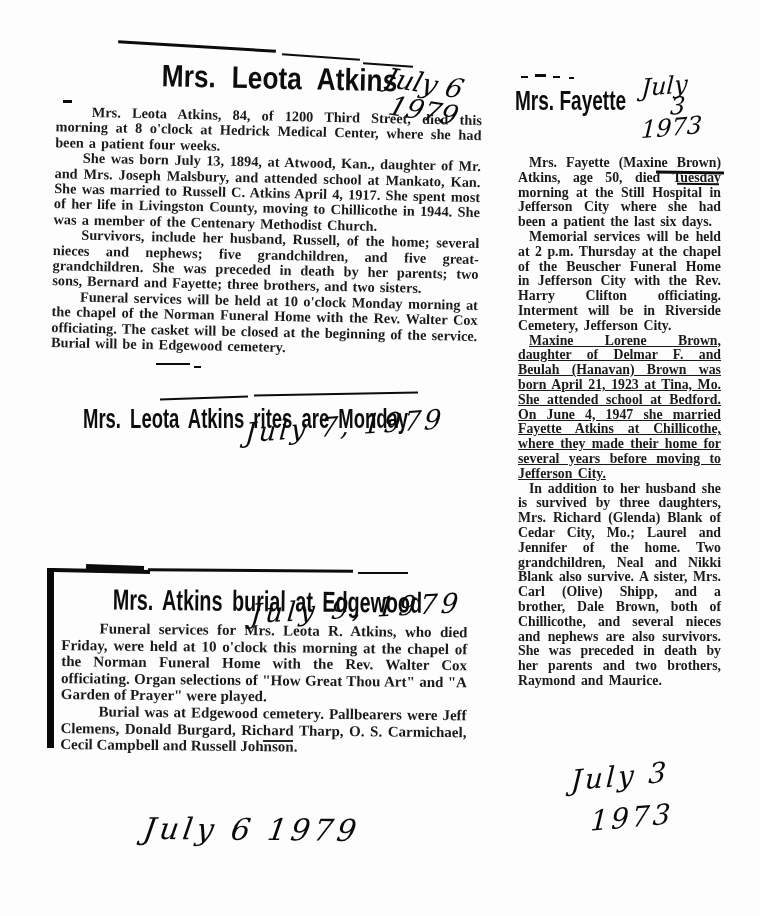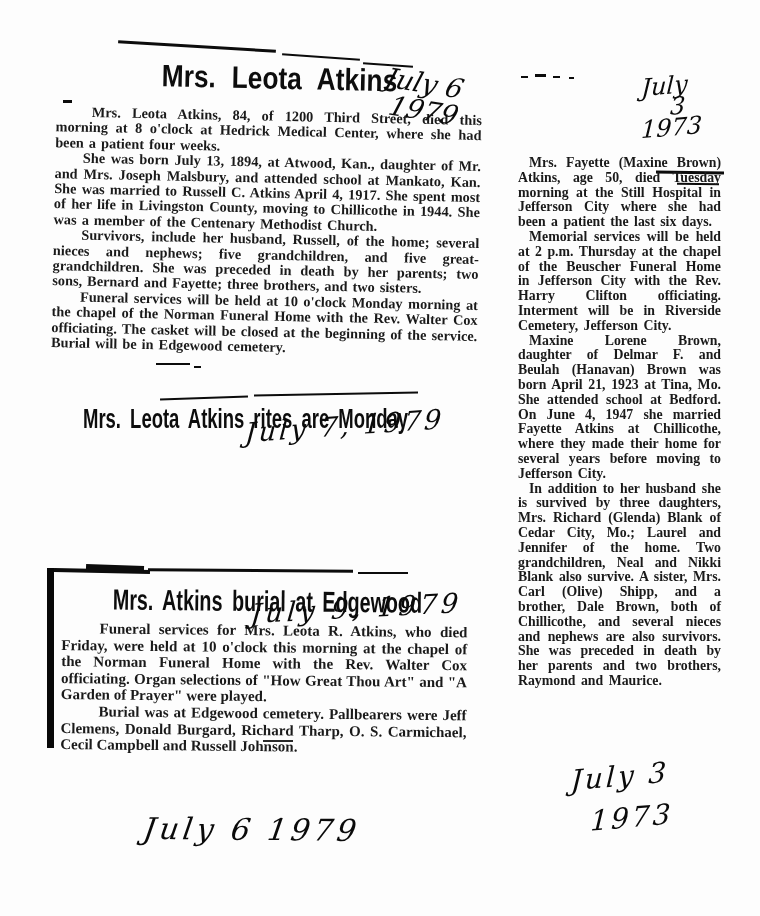--- a/index.html
+++ b/index.html
@@ -84,25 +84,26 @@
       <p style="text-indent:38px;">Funeral services for Mrs. Leota R. Atkins, who died Friday, were held at 10 o'clock this morning at the chapel of the Norman Funeral Home with the Rev. Walter Cox officiating. Organ selections of "How Great Thou Art" and "A Garden of Prayer" were played.</p>
       <p style="text-indent:38px;">Burial was at Edgewood cemetery. Pallbearers were Jeff Clemens, Donald Burgard, Richard Tharp, O. S. Carmichael, Cecil Campbell and Russell Johnson.</p>
     </div>
   </div>
   <div class="hand" style="left:252px;top:600px;font-size:27px;letter-spacing:4px;transform:rotate(-3deg) skewX(-8deg);">
     <div>July 9, 1979</div>
   </div>
 
   <div class="clip" style="left:515px;top:84px;width:210px;">
     <div class="headline" style="left:0;top:0;font-size:28px;line-height:33px;">
+      <div><span class="hl" style="transform:scaleX(0.68);">Mrs. Fayette</span></div>
     </div>
     <div class="bodytext" style="left:3px;top:72px;width:203px;font-size:13.8px;line-height:14.8px;word-spacing:2px;">
       <p style="text-indent:11px;">Mrs. Fayette (Maxine Brown) Atkins, age 50, died Tuesday morning at the Still Hospital in Jefferson City where she had been a patient the last six days.</p>
       <p style="text-indent:11px;font-family:Liberation Serif, serif;">Memorial services will be held at 2 p.m. Thursday at the chapel of the Beuscher Funeral Home in Jefferson City with the Rev. Harry Clifton officiating. Interment will be in Riverside Cemetery, Jefferson City.</p>
-      <p style="text-indent:11px;">Maxine Lorene Brown, daughter of Delmar F. and Beulah (Hanavan) Brown was born April 21, 1923 at Tina, Mo. She attended school at Bedford. On June 4, 1947 she married Fayette Atkins at Chillicothe, where they made their home for several years before moving to Jefferson City.</p>
+      <p style="text-indent:11px;text-decoration:underline;">Maxine Lorene Brown, daughter of Delmar F. and Beulah (Hanavan) Brown was born April 21, 1923 at Tina, Mo. She attended school at Bedford. On June 4, 1947 she married Fayette Atkins at Chillicothe, where they made their home for several years before moving to Jefferson City.</p>
       <p style="text-indent:11px;">In addition to her husband she is survived by three daughters, Mrs. Richard (Glenda) Blank of Cedar City, Mo.; Laurel and Jennifer of the home. Two grandchildren, Neal and Nikki Blank also survive. A sister, Mrs. Carl (Olive) Shipp, and a brother, Dale Brown, both of Chillicothe, and several nieces and nephews are also survivors. She was preceded in death by her parents and two brothers, Raymond and Maurice.</p>
     </div>
   </div>
   <div class="hand" style="left:642px;top:78px;font-size:24px;line-height:21px;transform:rotate(-5deg) skewX(-8deg);">
     <div>July</div>
     <div style="margin-left:30px;">3</div>
     <div style="margin-left:2px;">1973</div>
   </div>
 
   <div class="hand" style="left:146px;top:814px;font-size:30px;letter-spacing:4px;transform:rotate(0.5deg) skewX(-8deg);">

